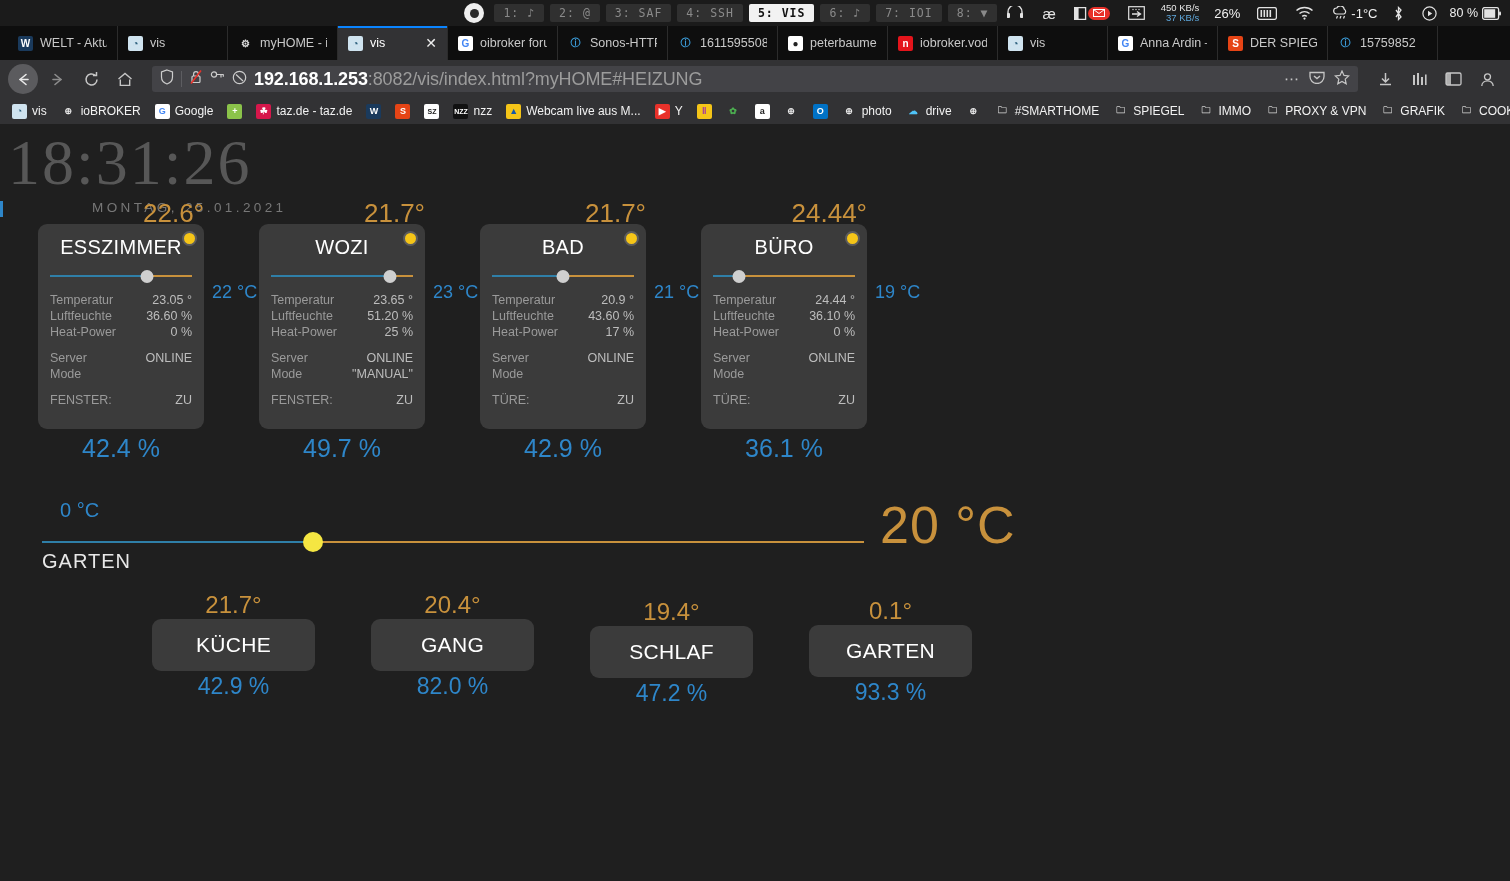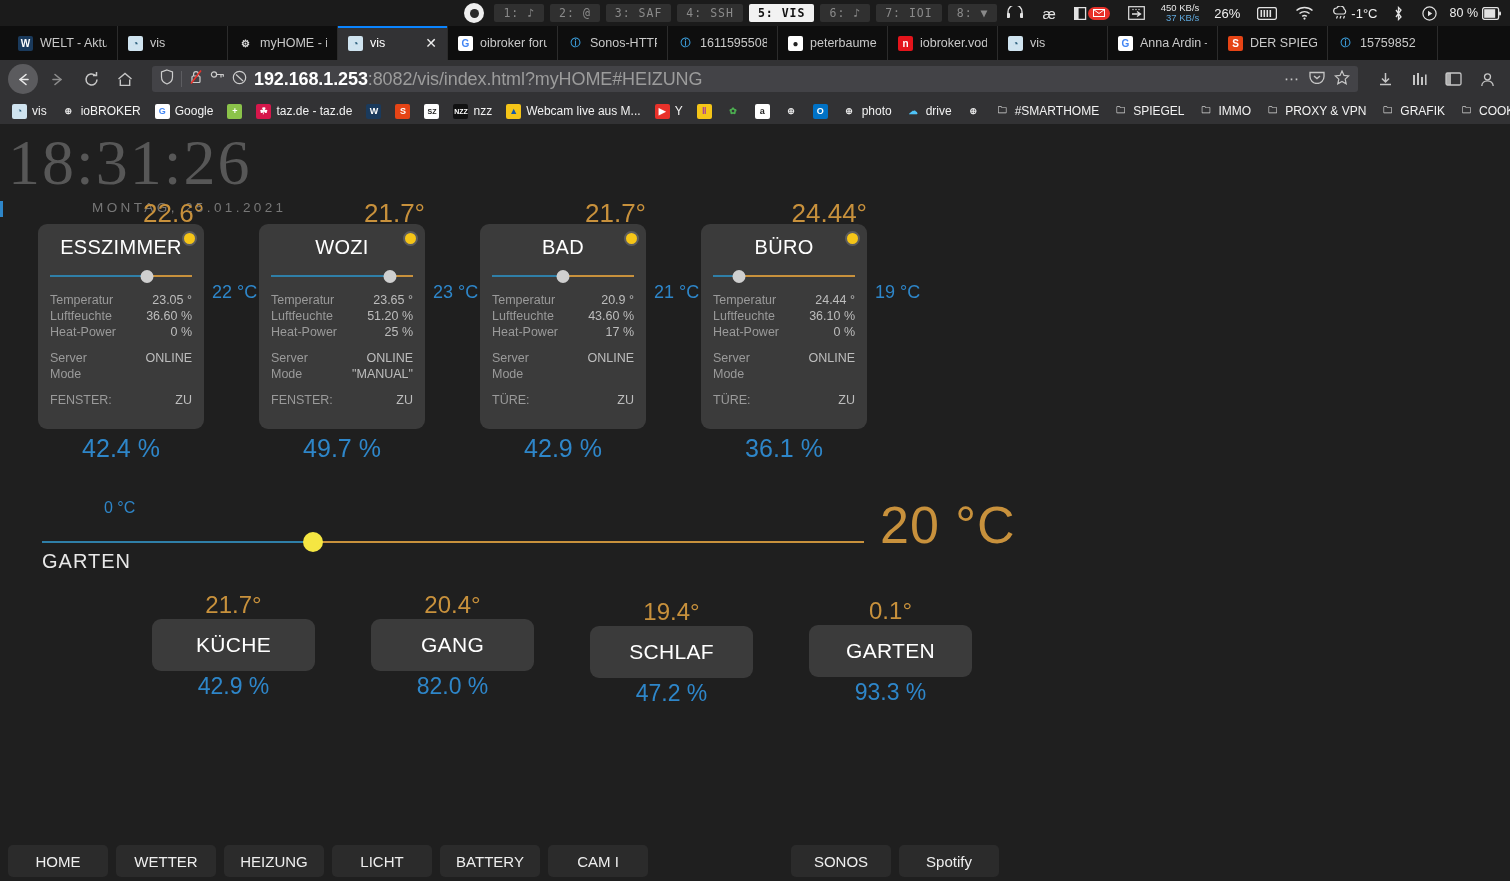--- a/index.html
+++ b/index.html
@@ -96,21 +96,21 @@
   .row { display:flex; justify-content:space-between; color:#9a9a9a; font-size:12.5px;
     line-height:16px; }
   .row .v { color:#bdbdbd; }
   .gap { height:10px; }
   .hum { position:absolute; bottom:-34px; width:100%; text-align:center;
     color:#2e86c9; font-size:25px; }
 
   
   .gslider { position:absolute; left:42px; top:385px; width:975px; height:70px; }
   .gslider .min { position:absolute; left:18px; top:-10px; color:#2e86c9;
-    font-size:16px; font-family:"Liberation Sans Narrow","Liberation Sans",sans-serif;margin-left:44px; }
+    font-size:20px; font-family:"Liberation Sans Narrow","Liberation Sans",sans-serif; }
   .gslider .gtrack { position:absolute; left:0; width:822px; top:32px; height:2px;
     background:#c8913c; }
   .gslider .gfill { position:absolute; left:0; top:32px; height:2px; background:#2f7fa8; }
   .gslider .gthumb { position:absolute; top:23px; width:20px; height:20px;
     border-radius:50%; background:#f5e642; transform:translateX(-50%); }
   .gslider .glabel { position:absolute; left:0; top:41px; color:#e8e8e8; font-size:20px;
     letter-spacing:1px; }
   .gslider .gmax { position:absolute; left:838px; top:-14px; color:#c8913c;
     font-size:52px; letter-spacing:1px; }
 
@@ -689,24 +689,13 @@
         <div class="box">SCHLAF</div>
         <div class="h">47.2 %</div>
       </div>
       <div class="rb" style="margin-top: 6px;">
         <div class="t">0.1°</div>
         <div class="box">GARTEN</div>
         <div class="h">93.3 %</div>
       </div>
     </div>
 
-  <div class="navfoot">
-      <div class="nb first">HOME</div>
-      <div class="nb">WETTER</div>
-      <div class="nb">HEIZUNG</div>
-      <div class="nb">LICHT</div>
-      <div class="nb">BATTERY</div>
-      <div class="nb">CAM I</div>
-      <div class="navspacer"></div>
-      <div class="nb">SONOS</div>
-      <div class="nb">Spotify</div>
-    </div>
 </div>
 
 </body></html>

